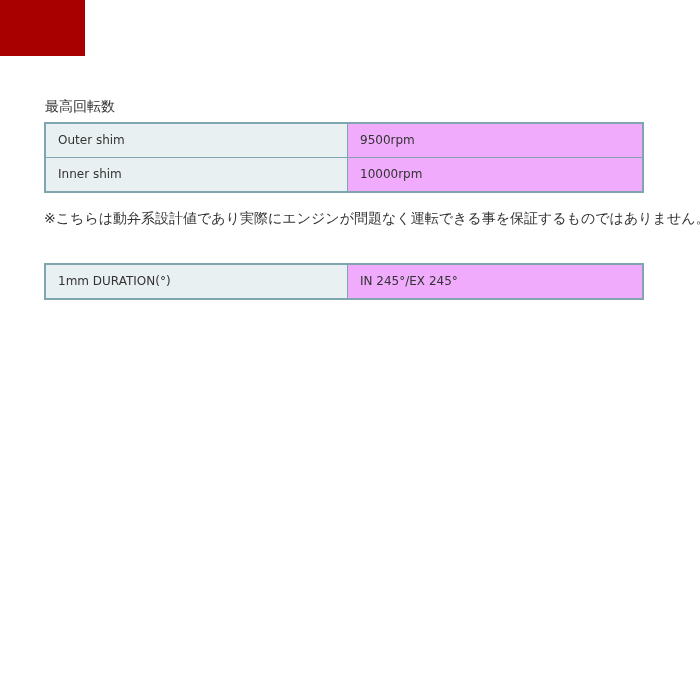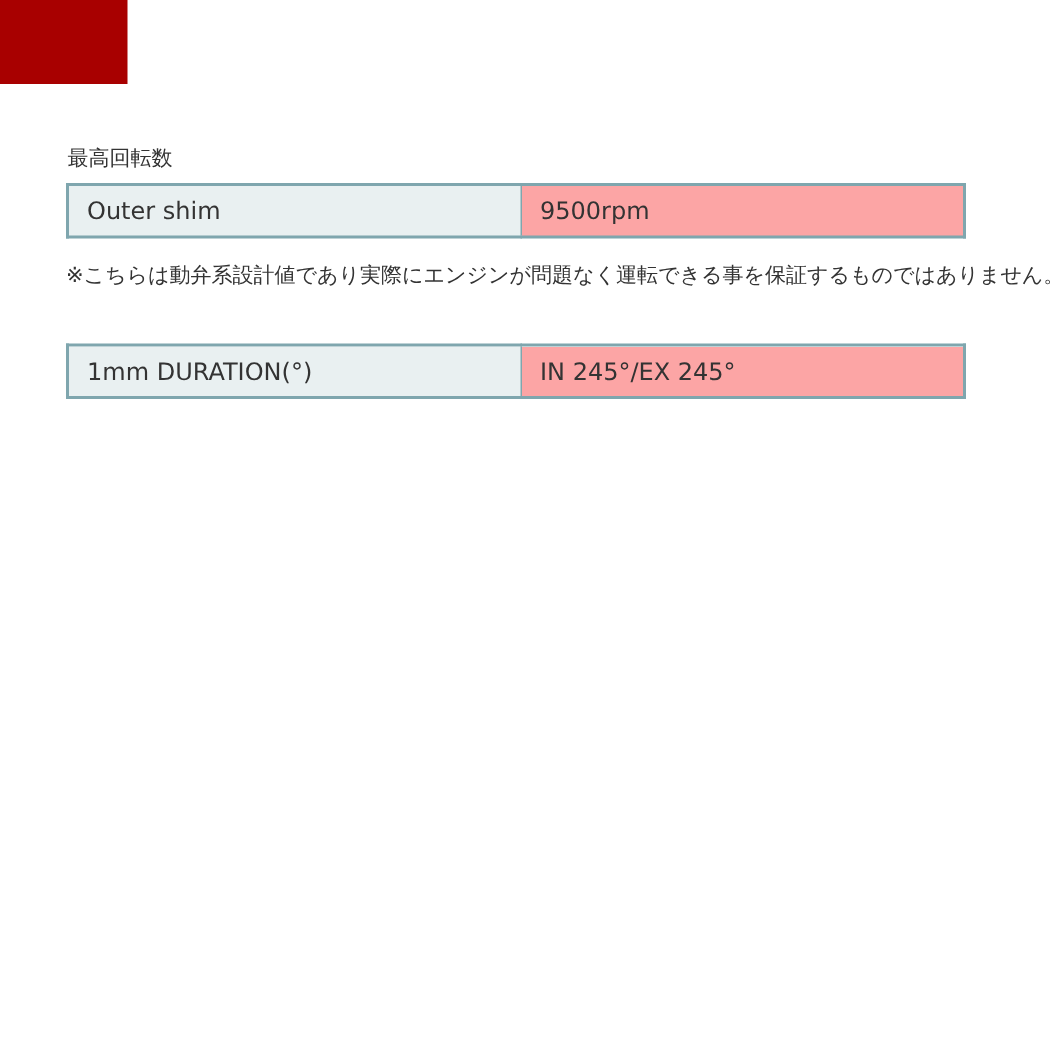--- a/index.html
+++ b/index.html
@@ -37,33 +37,33 @@
   }
   table.spec {
     border-collapse: collapse;
     width: 600px;
     table-layout: fixed;
     border: 2px solid #7fa6ae;
     background: #ffffff;
   }
   table.spec td {
     border: 1px solid #7fa6ae;
-    font-size: 16px;
+    font-size: 12px;
     line-height: 19px;
     padding: 7px 12px;
     color: #333333;
     overflow: hidden;
     white-space: nowrap;
   }
   table.spec td.label-cell {
     width: 277px;
     background: #e9f0f1;
   }
   table.spec td.value-cell {
-    background: #fca5a5;
+    background: #f0abfc;
   }
   .note {
     margin: 16px 0 0 0;
     font-size: 14px;
     line-height: 18px;
     white-space: nowrap;
     color: #333333;
   }
   .spec-table-2 {
     margin-top: 36px;
@@ -77,20 +77,24 @@
 <div class="content">
 
   <div class="section-heading">最高回転数</div>
 
   <table class="spec">
     <tbody>
       <tr>
         <td class="label-cell">Outer shim</td>
         <td class="value-cell">9500rpm</td>
       </tr>
+      <tr>
+        <td class="label-cell">Inner shim</td>
+        <td class="value-cell">10000rpm</td>
+      </tr>
     </tbody>
   </table>
 
   <p class="note">※こちらは動弁系設計値であり実際にエンジンが問題なく運転できる事を保証するものではありません。</p>
 
   <table class="spec spec-table-2">
     <tbody>
       <tr>
         <td class="label-cell">1mm DURATION(°)</td>
         <td class="value-cell">IN 245°/EX 245°</td>

